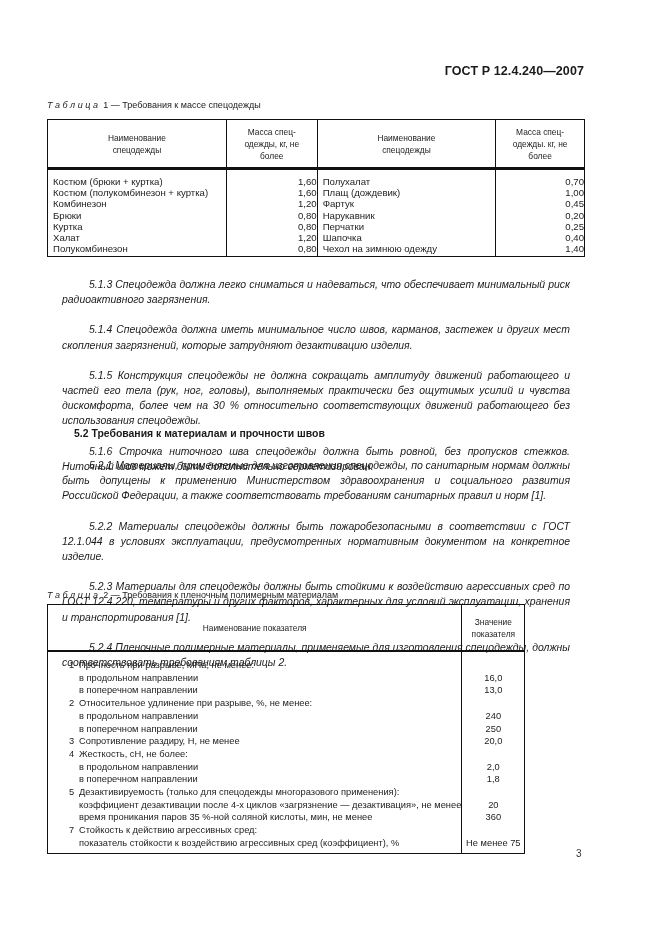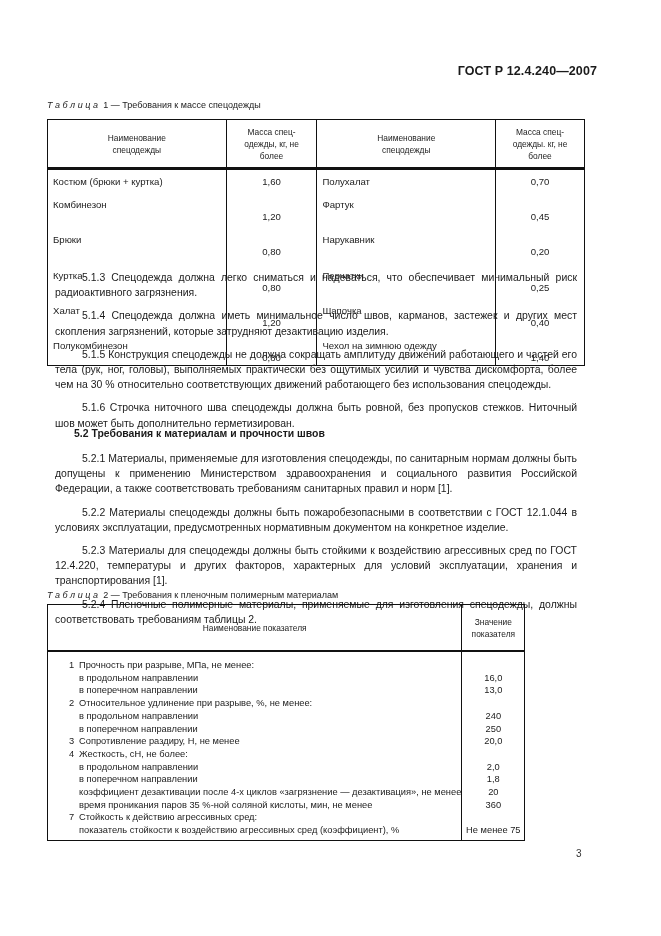--- a/index.html
+++ b/index.html
@@ -1,47 +1,47 @@
 <!DOCTYPE html>
 <html><head>
 <meta charset="utf-8">
 <style>
   html, body { margin: 0; padding: 0; background: #ffffff; }
   body {
     width: 661px; height: 936px; position: relative; overflow: hidden;
     font-family: "Liberation Sans", sans-serif; color: #1a1a1a;
   }
   .doc-header {
-    position: absolute; top: 64px; right: 64px;
+    position: absolute; top: 64px; right: 77px;
     font-size: 12.5px; font-weight: bold; letter-spacing: 0.1px;
   }
   .caption {
     position: absolute; left: 47px; font-size: 9px; color: #222;
   }
   .caption .spaced { letter-spacing: 2.6px; font-style: italic; }
   table {
     position: absolute; border-collapse: collapse; font-size: 9.6px; color: #222; border-radius: 26px;
   }
   #t1 { left: 47px; top: 119px; width: 538px; }
   #t1 th, #t1 td { border-left: 1.3px solid #111; border-right: 1.3px solid #111; }
   #t1 { border: 1.3px solid #111; }
   #t1 thead th {
     font-weight: normal; font-size: 8.4px; line-height: 12px; height: 45px;
     text-align: center; vertical-align: middle; border-bottom: 3px solid #111;
   }
   #t1 td { padding: 0 0 0 5px; height: 11.2px; line-height: 11.2px; vertical-align: top; white-space: nowrap; }
-  #t1 td.num { text-align: center; padding: 12px; }
+  #t1 td.num { text-align: right; padding: 0; }
   #t1 tbody tr:first-child td { padding-top: 6px; }
   #t1 tbody tr:last-child td { padding-bottom: 2px; }
 
   .para {
     position: absolute; left: 47px; width: 538px; font-size: 10.45px; line-height: 15.2px;
     text-align: justify; color: #1a1a1a;
   }
-  .para p { margin: 8px; text-indent: 27px; }
+  .para p { margin: 15px; text-indent: 27px; font-style: italic; }
   .subhead {
     position: absolute; left: 74px; font-size: 10.45px; font-weight: bold;
   }
 
   #t2 { left: 47px; top: 604px; width: 464px; border: 1.3px solid #111; }
   #t2 th, #t2 td { border-left: 1.3px solid #111; border-right: 1.3px solid #111; }
   #t2 thead th {
     font-weight: normal; font-size: 8.4px; line-height: 12px; height: 43px;
     text-align: center; vertical-align: middle; border-bottom: 2.6px solid #111;
   }
@@ -89,20 +89,26 @@
     </tr>
   </thead>
   <tbody id="t1-body">
       <tr>
         <td>Костюм (брюки + куртка)</td>
         <td class="num">1,60</td>
         <td>Полухалат</td>
         <td class="num">0,70</td>
       </tr>
       <tr>
+        <td>Костюм (полукомбинезон + куртка)</td>
+        <td class="num">1,60</td>
+        <td>Плащ (дождевик)</td>
+        <td class="num">1,00</td>
+      </tr>
+      <tr>
         <td>Комбинезон</td>
         <td class="num">1,20</td>
         <td>Фартук</td>
         <td class="num">0,45</td>
       </tr>
       <tr>
         <td>Брюки</td>
         <td class="num">0,80</td>
         <td>Нарукавник</td>
         <td class="num">0,20</td>
@@ -197,20 +203,24 @@
       </tr>
       <tr>
         <td class="name sub"><span>в продольном направлении</span></td>
         <td class="num">2,0</td>
       </tr>
       <tr>
         <td class="name sub"><span>в поперечном направлении</span></td>
         <td class="num">1,8</td>
       </tr>
       <tr>
+        <td class="name"><span class="n">5</span><span>Дезактивируемость (только для спецодежды многоразового применения):</span></td>
+        <td class="num"></td>
+      </tr>
+      <tr>
         <td class="name sub"><span>коэффициент дезактивации после 4-х циклов «загрязнение — дезактивация», не менее</span></td>
         <td class="num">20</td>
       </tr>
       <tr>
         <td class="name sub"><span>время проникания паров 35 %-ной соляной кислоты, мин, не менее</span></td>
         <td class="num">360</td>
       </tr>
       <tr>
         <td class="name"><span class="n">7</span><span>Стойкость к действию агрессивных сред:</span></td>
         <td class="num"></td>

